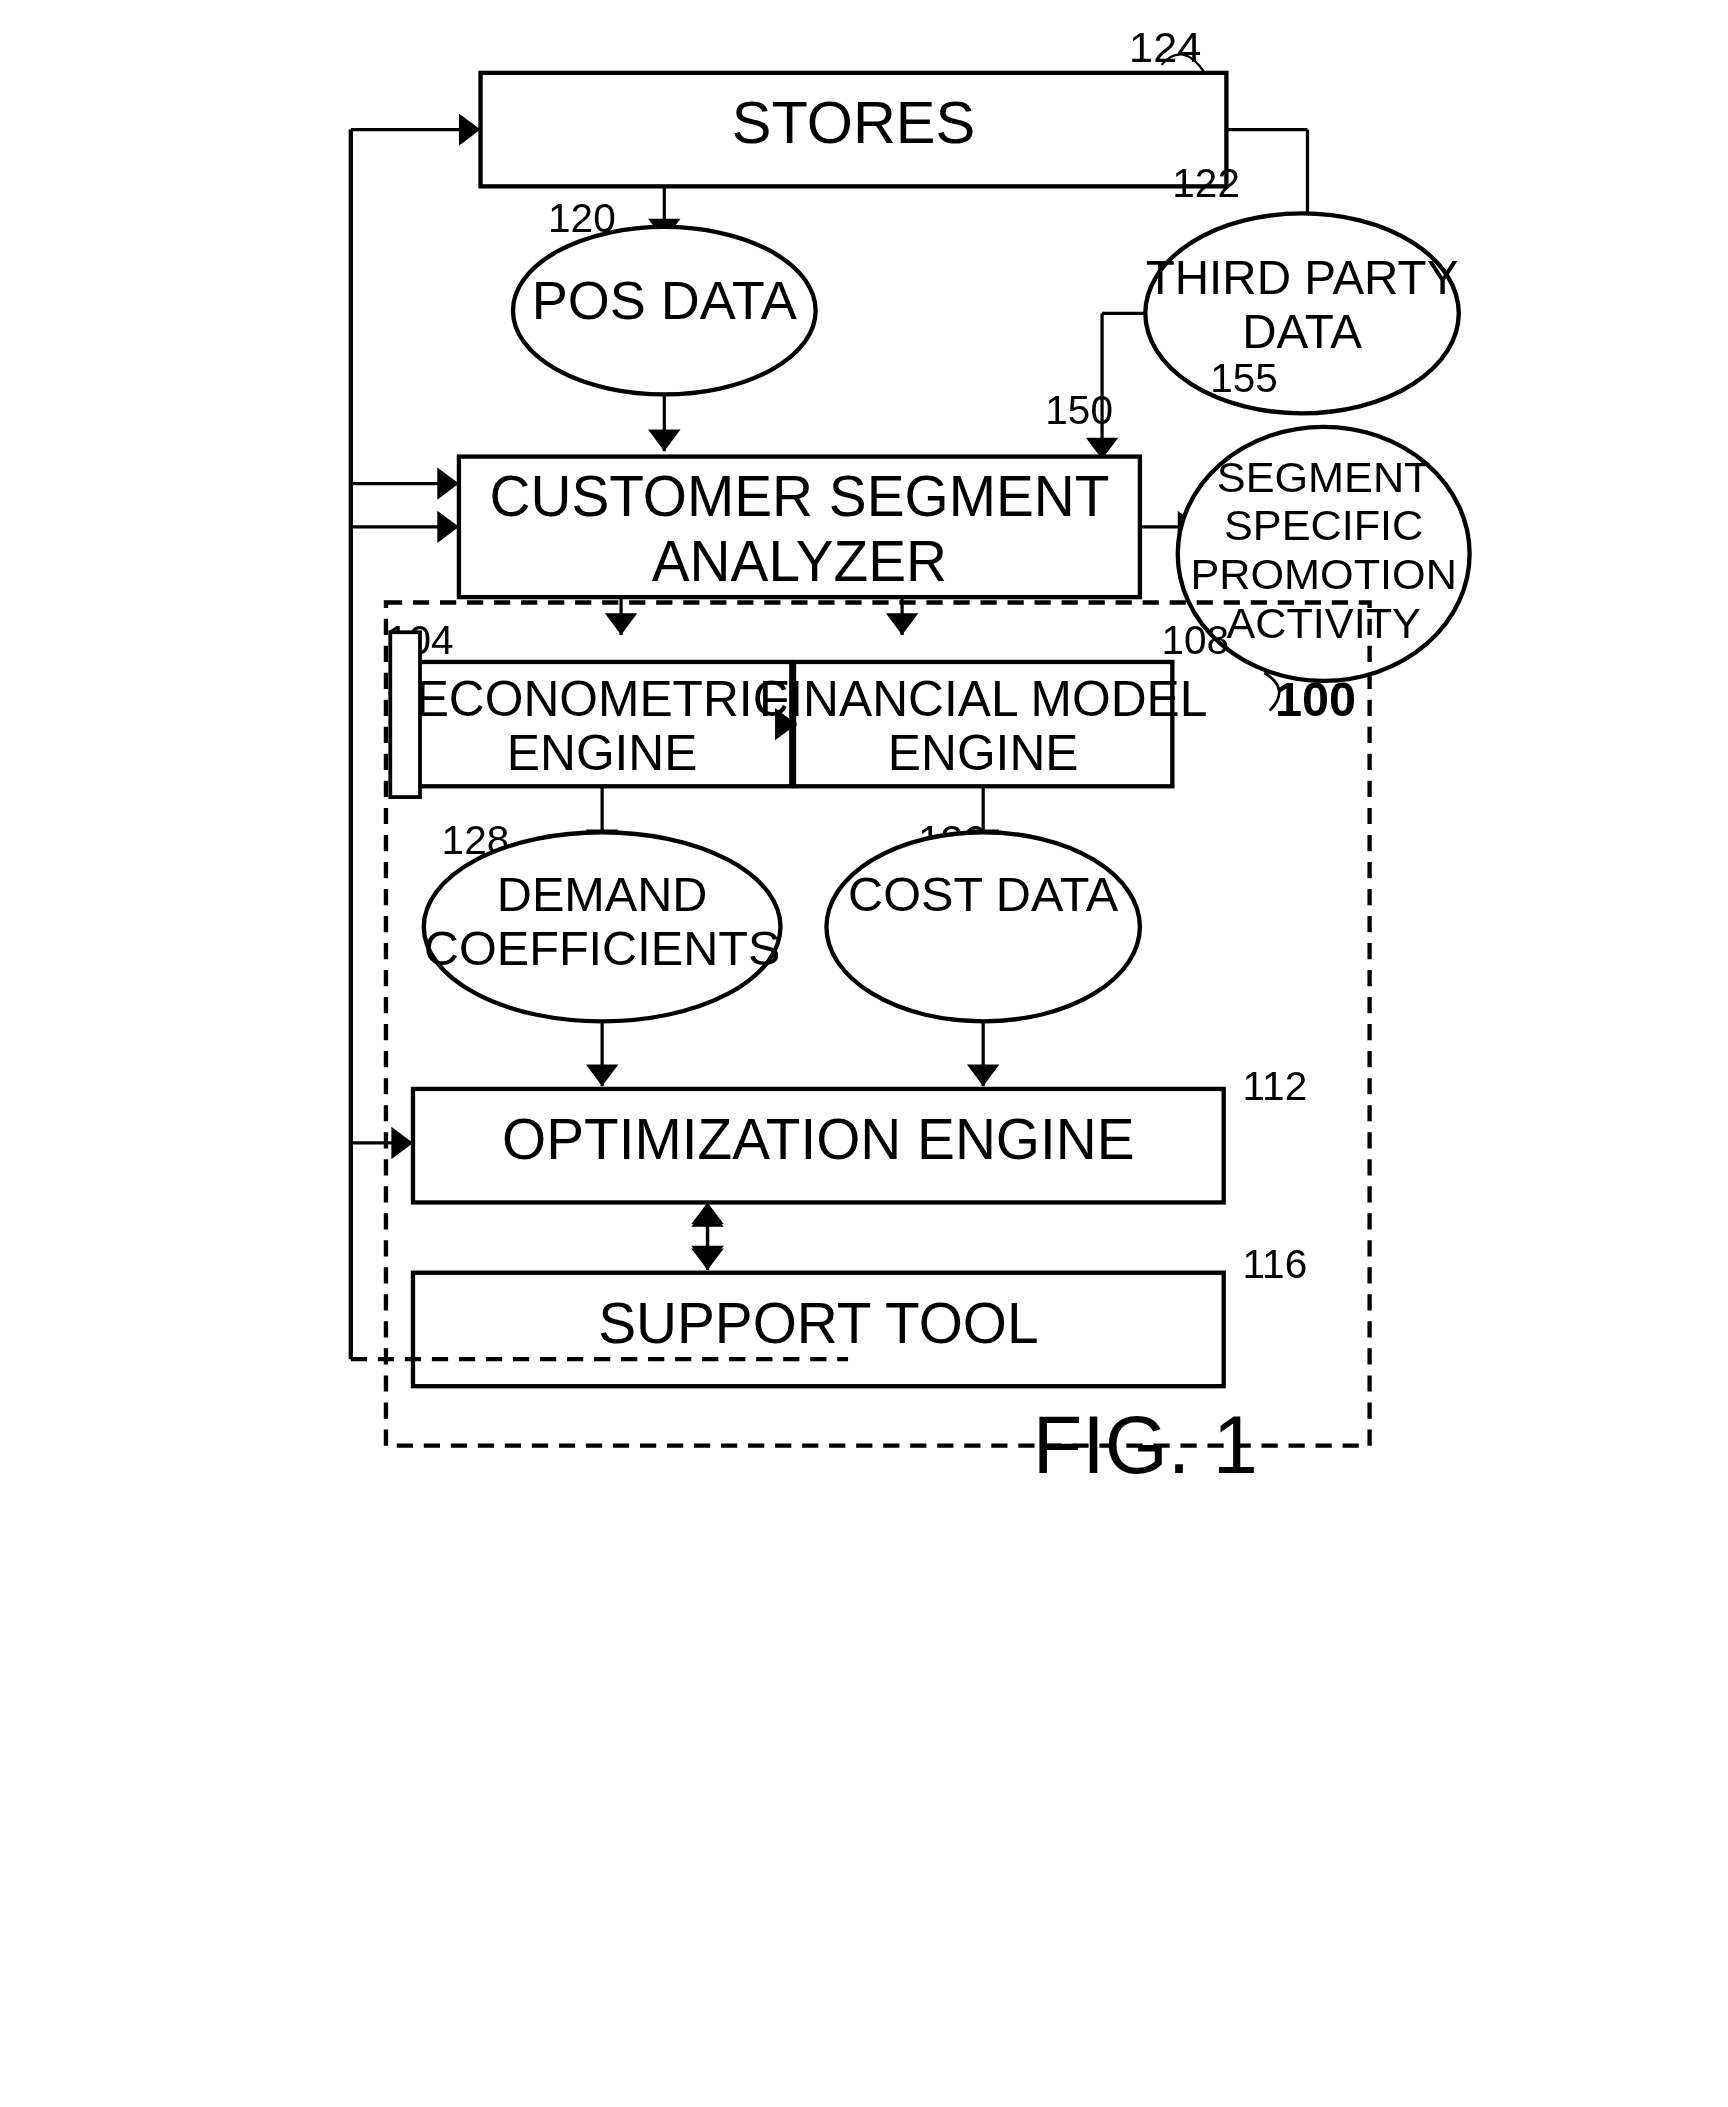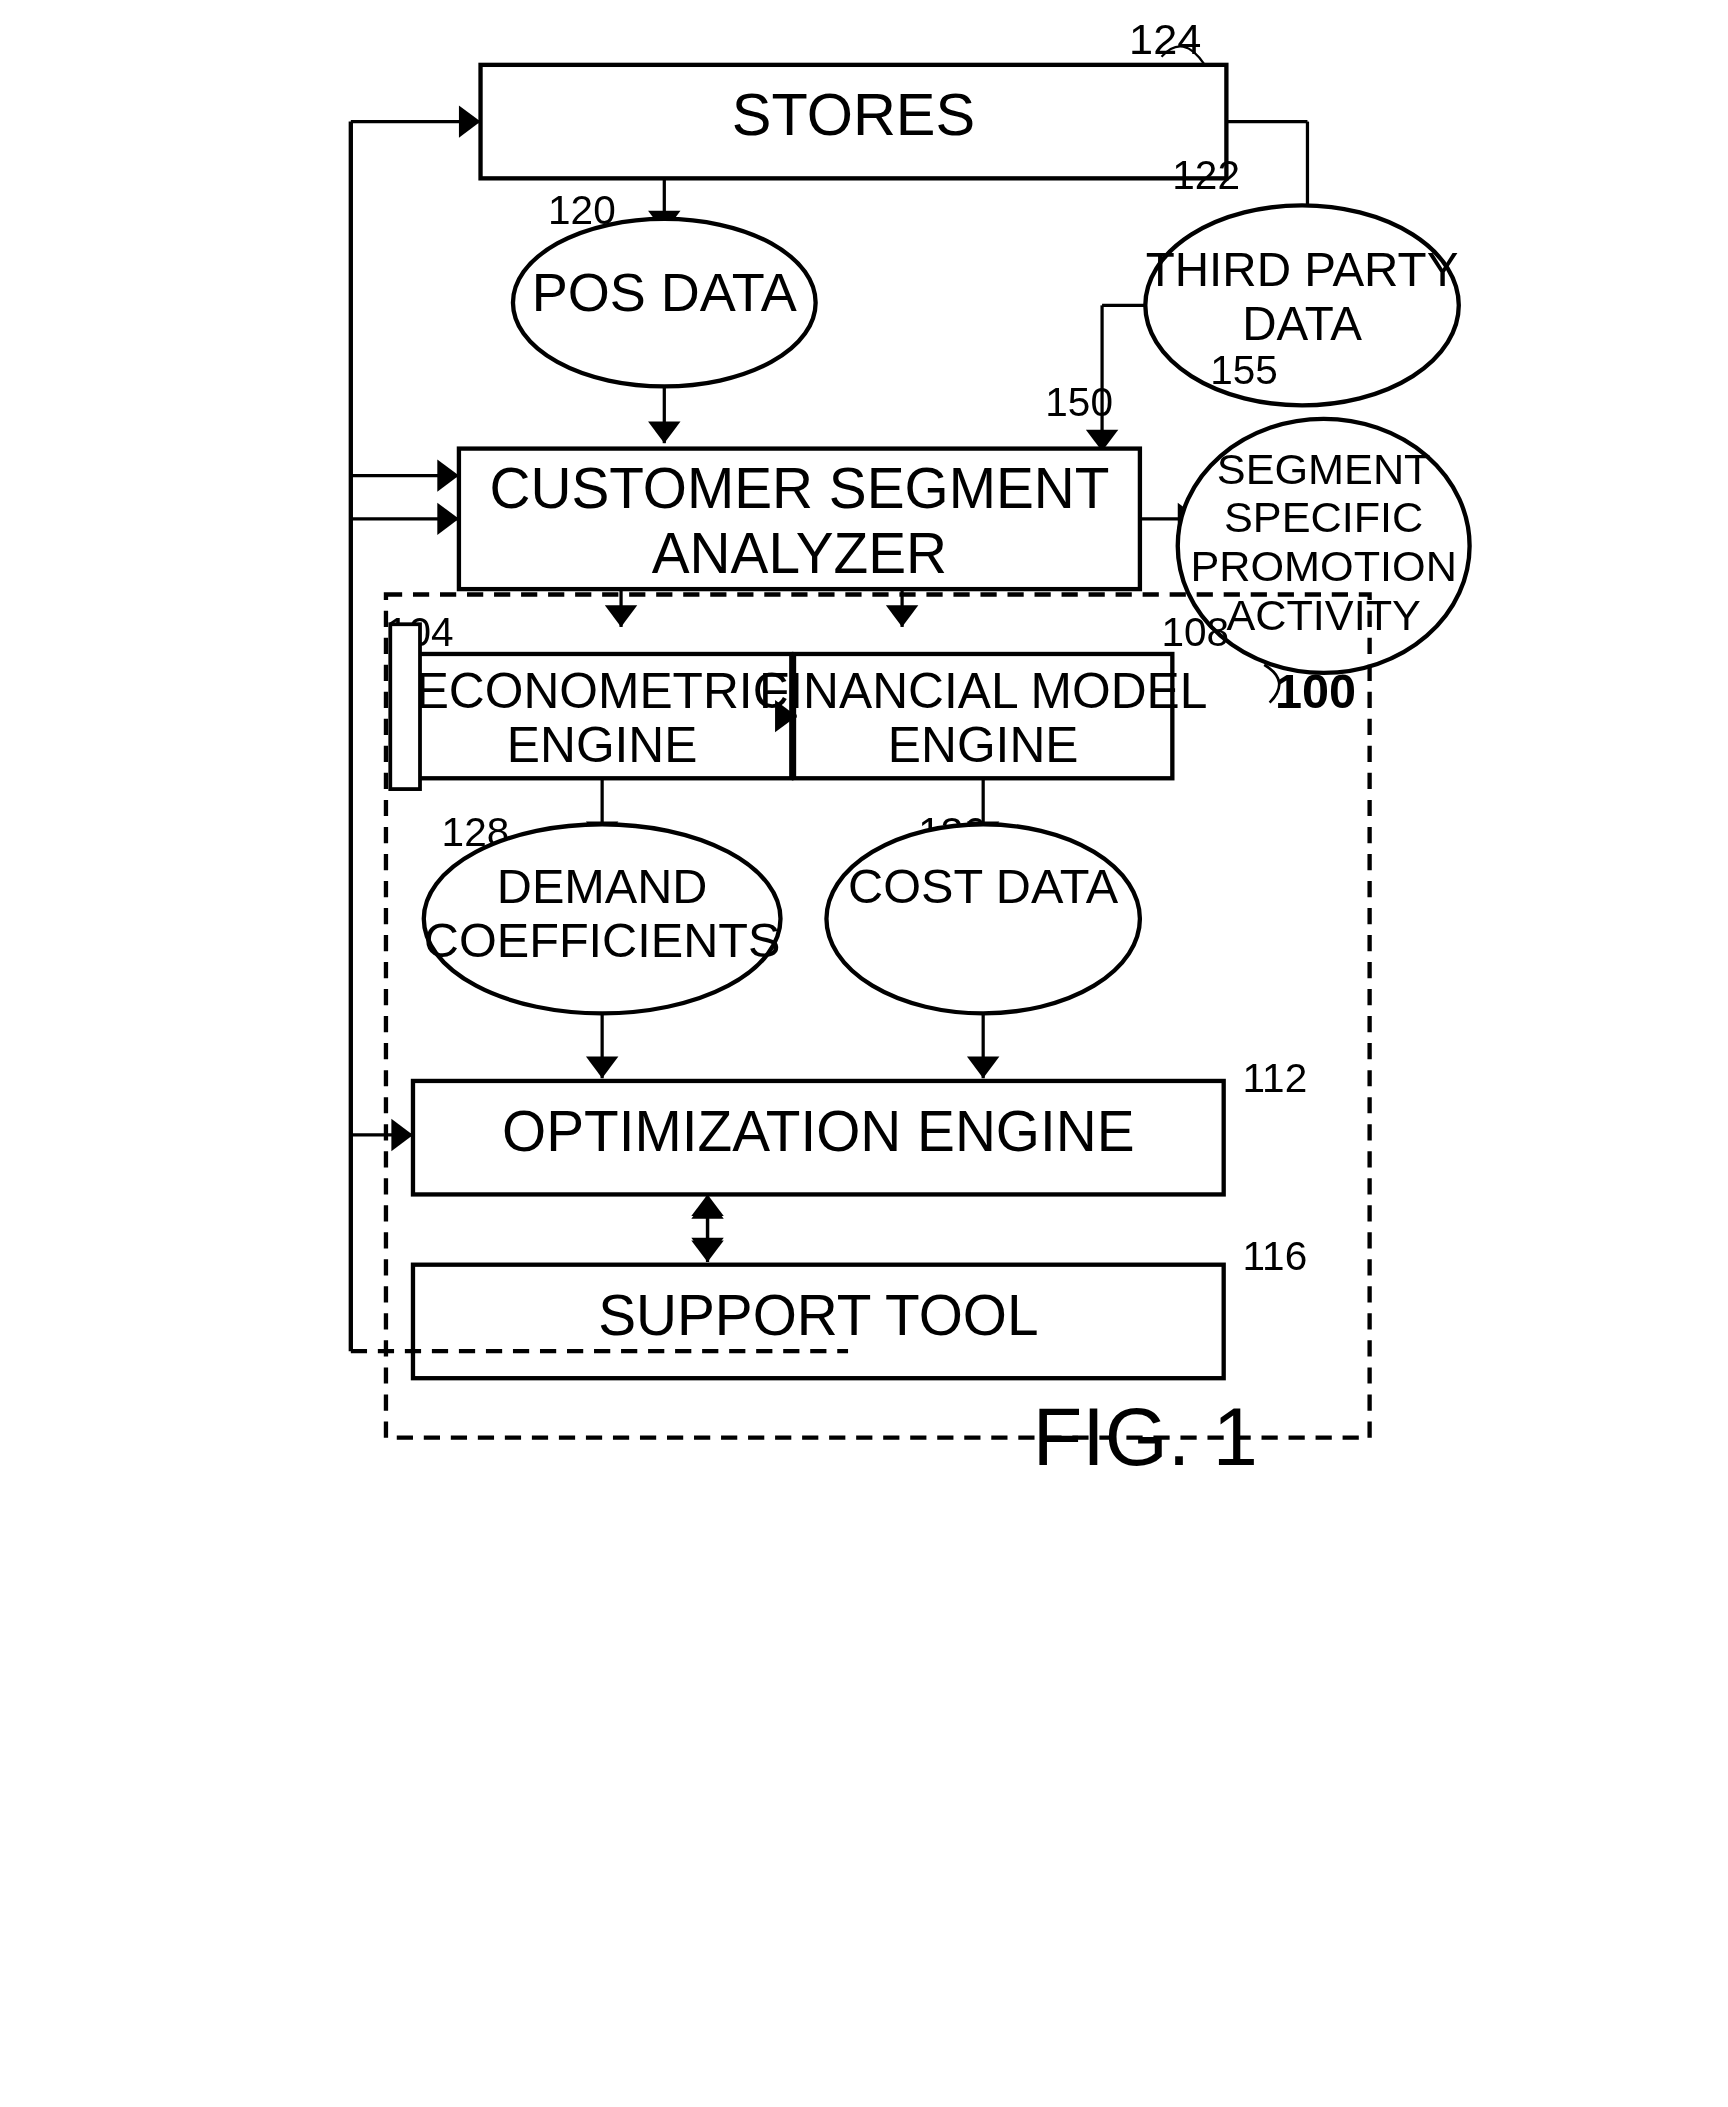--- a/index.html
+++ b/index.html
@@ -7,21 +7,21 @@
       background: #fff;
       width: 1728px;
       height: 2108px;
       font-family: Arial, sans-serif;
       position: relative;
       overflow: hidden;
     }
 
     .diagram-container {
       position: absolute;
-      top: 0; left: 0;
+      top: 8px; left: 0;
       width: 1728px;
       height: 1489px;
     }
 
     svg {
       width: 100%;
       height: 100%;
     }
   </style>
 </head>

